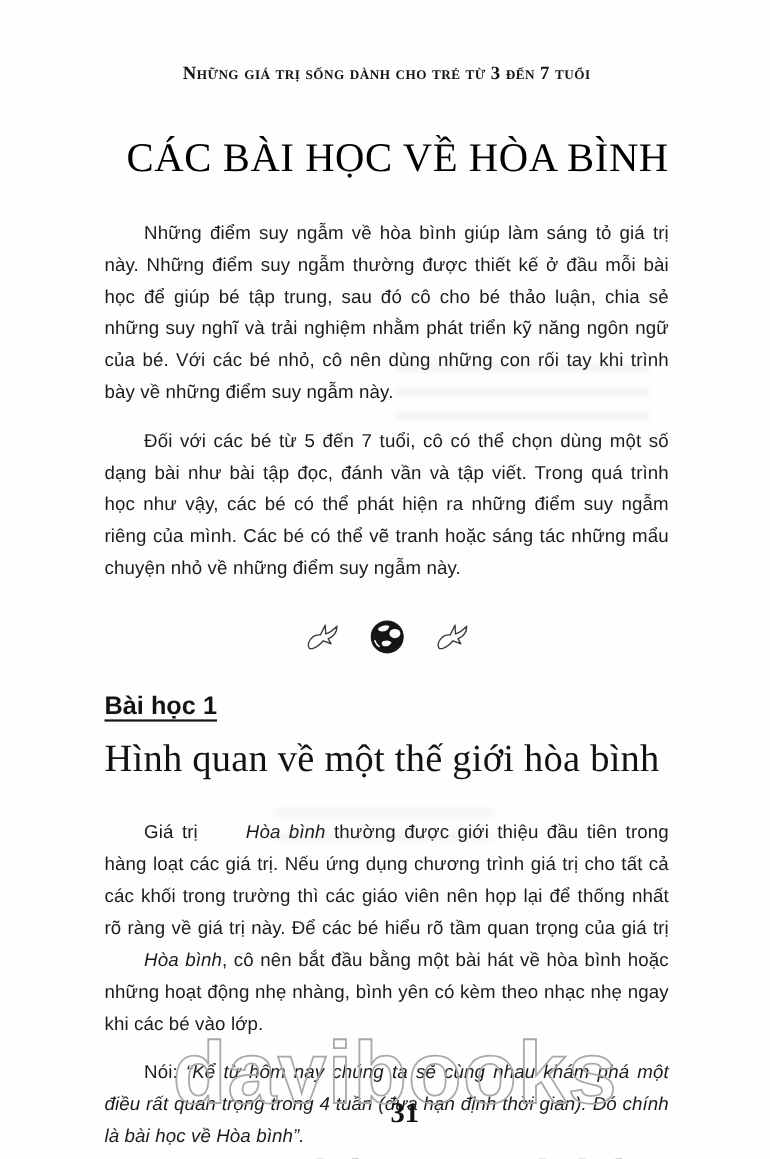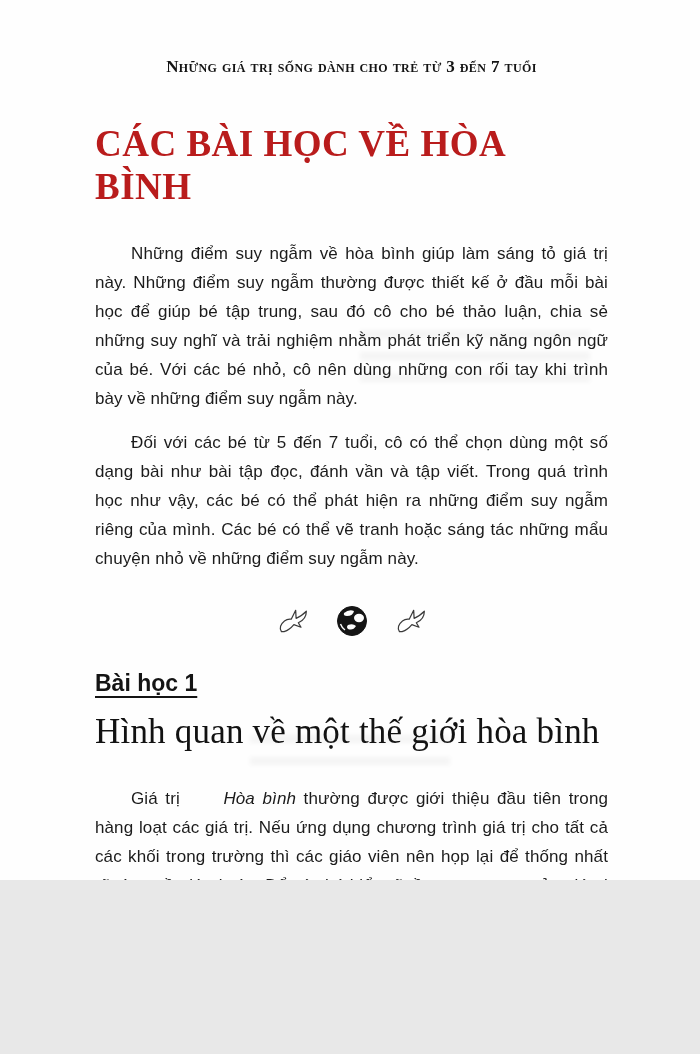--- a/index.html
+++ b/index.html
@@ -1,45 +1,45 @@
 <!DOCTYPE html>
 <html lang="vi"><head>
 <meta charset="utf-8">
 <title>Book page</title>
 <style>
   html,body{margin:0;padding:0;background:#e8e8e8;}
   .page{
     position:relative;
-    width:700px;height:880px;
+    width:700px;height:1054px;
     margin:0 auto;
     background:#fefefe;
     color:#1b1b1b;
     overflow:hidden;
     box-shadow:0 0 4px rgba(0,0,0,.15);
     font-family:"Liberation Sans","DejaVu Sans",sans-serif;
   }
   .content{padding:0 92px 0 95px;}
   .running-header{
     padding-top:57px;
     text-align:center;
     font-family:"Liberation Serif","DejaVu Serif",serif;
     font-weight:700;
     font-variant-caps:small-caps;
     font-size:17px;
     letter-spacing:.4px;
     color:#141414;
   }
   .chapter-title{
     margin:46px 0 0 0;
-    text-align:left;
+    text-align:right;
     font-family:"Liberation Serif","DejaVu Serif",serif;
-    font-weight:700;
+    font-weight:400;
     font-size:37px;
     letter-spacing:.5px;
-    color:#b91c1c;
+    color:#000000;
     line-height:1.15;
   }
   p.body{
     margin:0;
     text-align:justify;
     text-indent:36px;
     font-size:17px;
     line-height:29px;
     letter-spacing:.1px;
     color:#1b1b1b;

